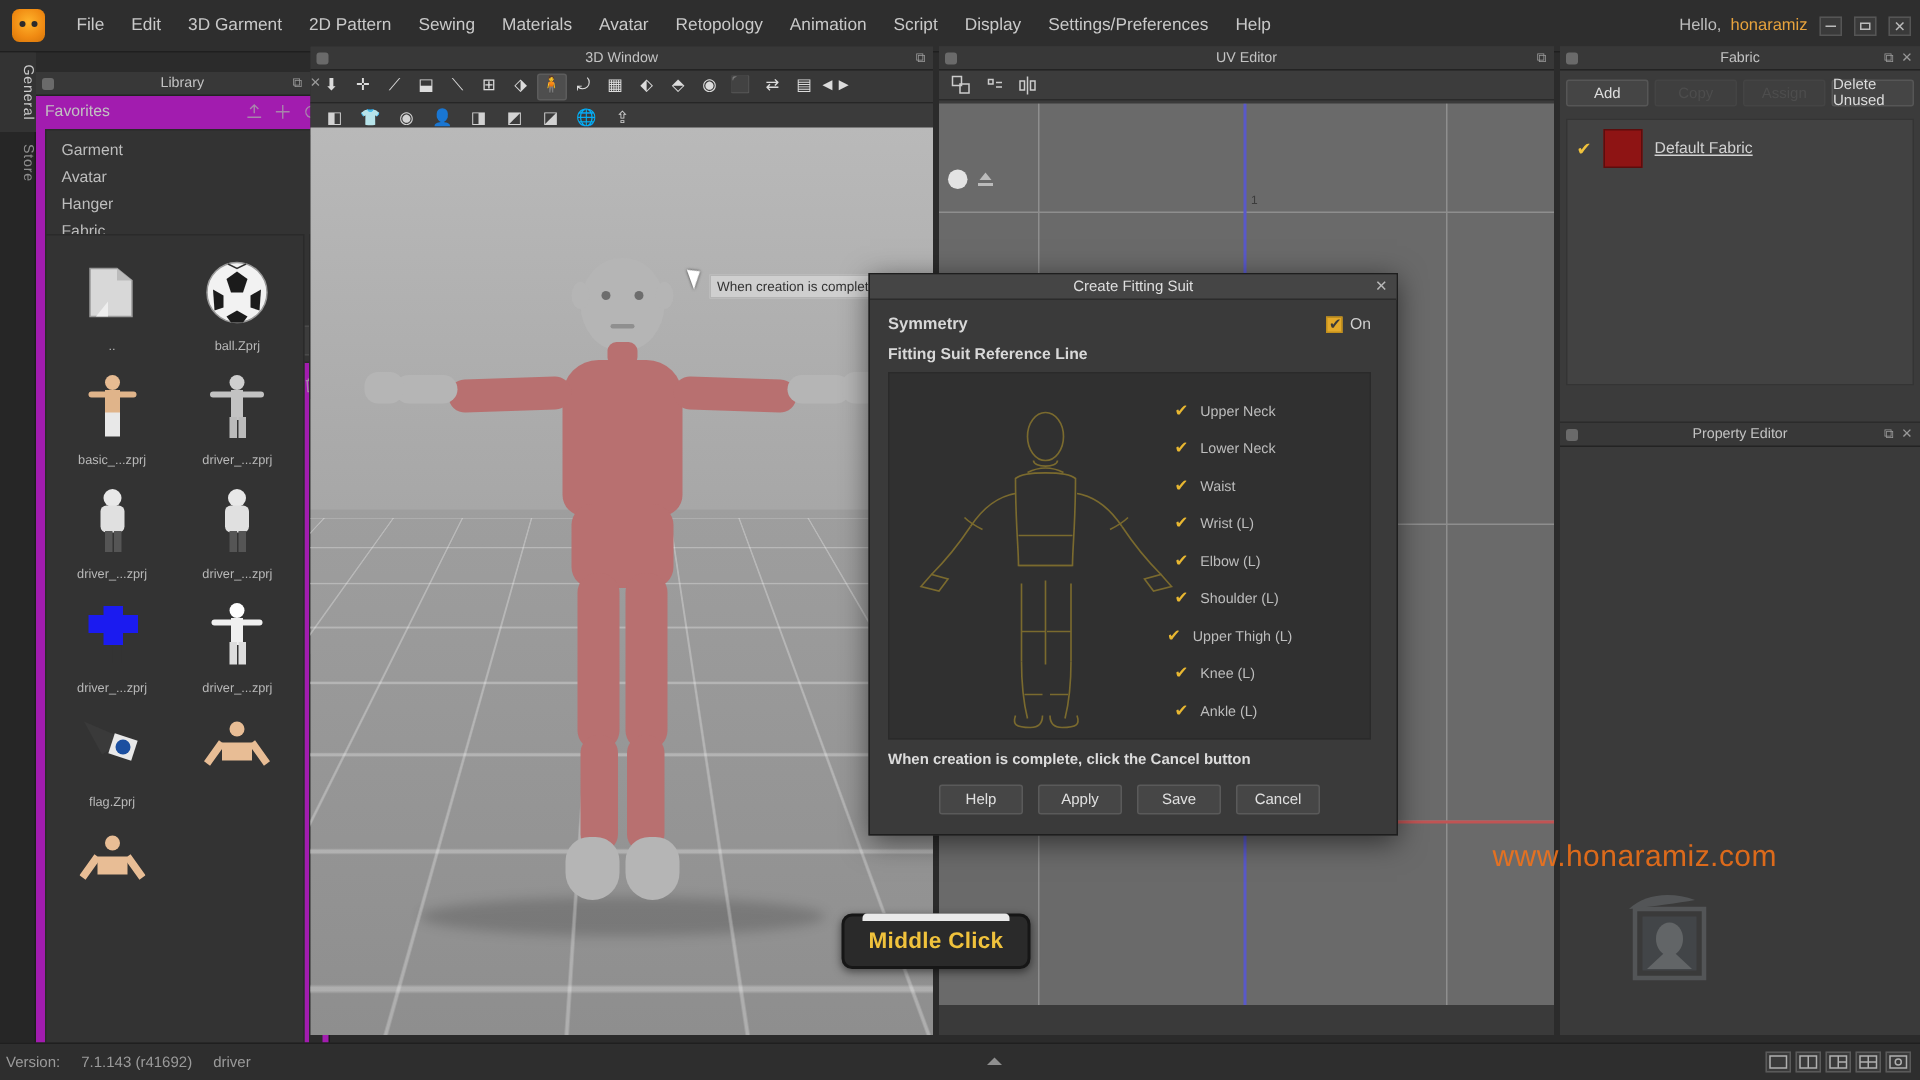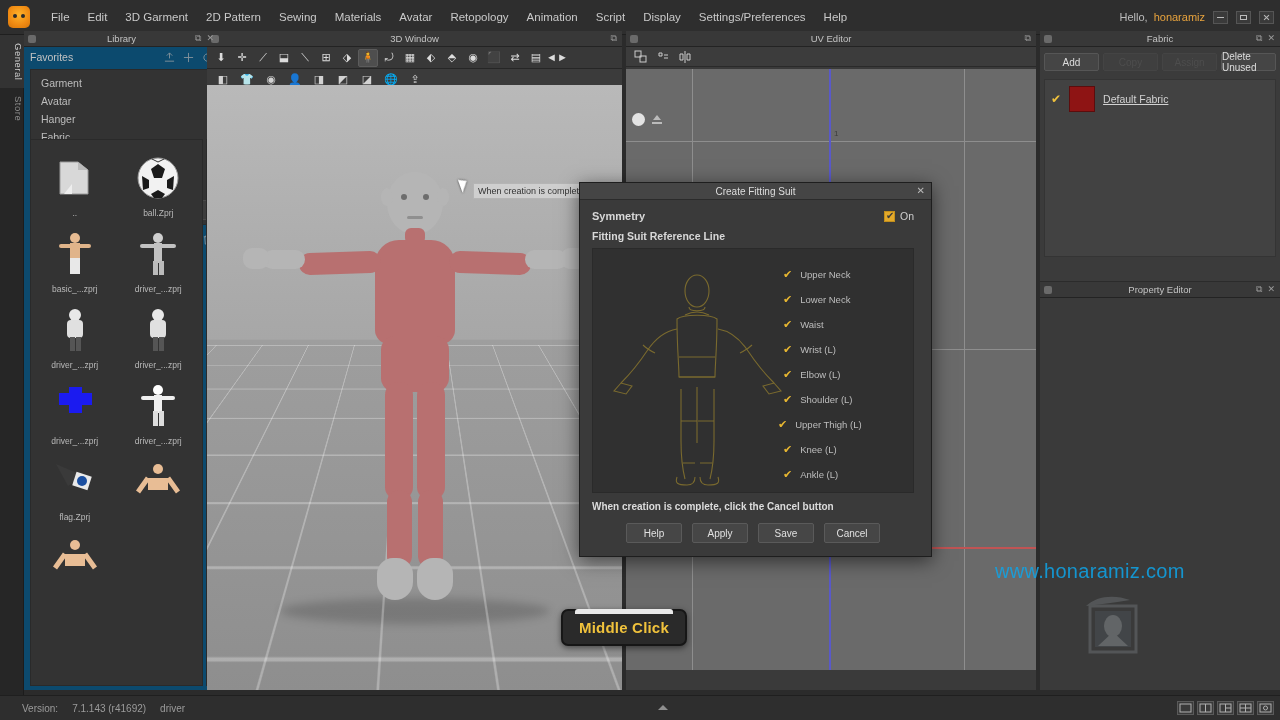--- a/index.html
+++ b/index.html
@@ -38,21 +38,21 @@
   .rail .vtab.sel{ background:#333; color:#ccc; }
 
   
   .panel-head{ height:16px; background:#383838; border-bottom:1px solid #232323;
      display:flex; align-items:center; font-size:9.5px; color:#c3c3c3; position:relative;}
   .panel-head .ttl{ position:absolute; left:0; right:0; text-align:center; pointer-events:none;}
   .ph-dot{ width:8px;height:8px;border-radius:2px;background:#6a6a6a; margin-left:4px; }
   .ph-right{ margin-left:auto; display:flex; gap:5px; padding-right:5px; font-size:9px; color:#9a9a9a; z-index:2;}
 
   
-  .library{ position:absolute; left:24px; top:31px; width:196px; height:659px; background:#0c4a6e;
+  .library{ position:absolute; left:24px; top:48px; width:196px; height:659px; background:#a21caf;
      border-right:1px solid #1c1c1c; }
   .lib-sub{ height:20px; display:flex; align-items:center; padding:0 6px; font-size:10.5px; color:#c2c2c2;}
   .lib-sub .ic{ margin-left:auto; display:flex; gap:8px; }
   .sm-icon{ width:11px;height:11px; opacity:.75; display:inline-block;}
   .fav-list{ margin:2px 6px 0 6px; background:#333333; border:1px solid #2a2a2a; padding:4px 0;}
   .fav{ font-size:10.5px; color:#bdbdbd; padding:2px 0 2px 10px; line-height:14px;}
   .fav.sel{ color:#e0a33c; background:#3c3c3c; border-top:1px solid #4a4a4a; border-bottom:1px solid #4a4a4a;}
   .lib-filter{ display:flex; align-items:center; gap:4px; margin:8px 6px 4px 6px; }
   .lib-filter .inp{ width:104px; height:13px; background:#3b3b3b; border:1px solid #292929;}
   .caret{ width:0;height:0;border-left:5px solid transparent;border-right:5px solid transparent;
@@ -135,29 +135,29 @@
   .fbtn.dis{ color:#4d4d4d; border-color:#444; background:#3f3f3f;}
   .fab-list{ margin:2px 4px; height:178px; background:#424242; border:1px solid #343434;}
   .fab-row{ display:flex; align-items:center; gap:8px; padding:6px 6px;}
   .chk-y{ color:#f0c23c; font-size:12px; }
   .swatch{ width:26px;height:26px; background:#8e1414; border:1px solid #5c0d0d;}
   .fab-name{ font-size:10.5px; color:#d2d2d2;text-decoration:underline;}
   .propedit{ position:absolute; left:1040px; top:282px; width:240px; height:408px; background:#3b3b3b;}
   .pe-body{ position:absolute; left:0;right:0;top:16px;bottom:0; background:#3a3a3a;}
 
   
-  .wm{ position:absolute; left:995px; top:560px; font-size:20px; color:#0ea5e9; opacity:.85;
+  .wm{ position:absolute; left:995px; top:560px; font-size:20px; color:#f97316; opacity:.85;
      pointer-events:none; letter-spacing:.3px;}
   .wm-logo{ position:absolute; left:1082px; top:592px; width:62px; height:72px; opacity:.5;
      pointer-events:none;}
 
   
   .status{ position:absolute; left:0; bottom:0; width:1280px; height:25px; background:#2e2e2e;
      border-top:1px solid #1f1f1f; display:flex; align-items:center; font-size:10px; color:#9b9b9b;}
-  .status .ver{ margin-left:22px; display:flex; gap:14px;}
+  .status .ver{ margin-left:4px; display:flex; gap:14px;}
   .status .right{ margin-left:auto; display:flex; gap:3px; padding-right:6px;}
   .lbtn{ width:17px;height:14px; border:1px solid #5a5a5a; background:#3a3a3a; position:relative;}
   .midtri{ position:absolute; left:50%; transform:translateX(-50%); top:5px;
      width:0;height:0;border-left:5px solid transparent;border-right:5px solid transparent;
      border-bottom:5px solid #8f8f8f;}
 
   
   .overlay-dlg{ position:absolute; left:579px; top:182px; width:353px; height:375px;
      background:#3a3a3a; border:1px solid #1e1e1e; box-shadow:0 4px 18px rgba(0,0,0,.55); z-index:60;}
   .dlg-title{ height:17px; background:#454545; border-bottom:1px solid #2b2b2b;

